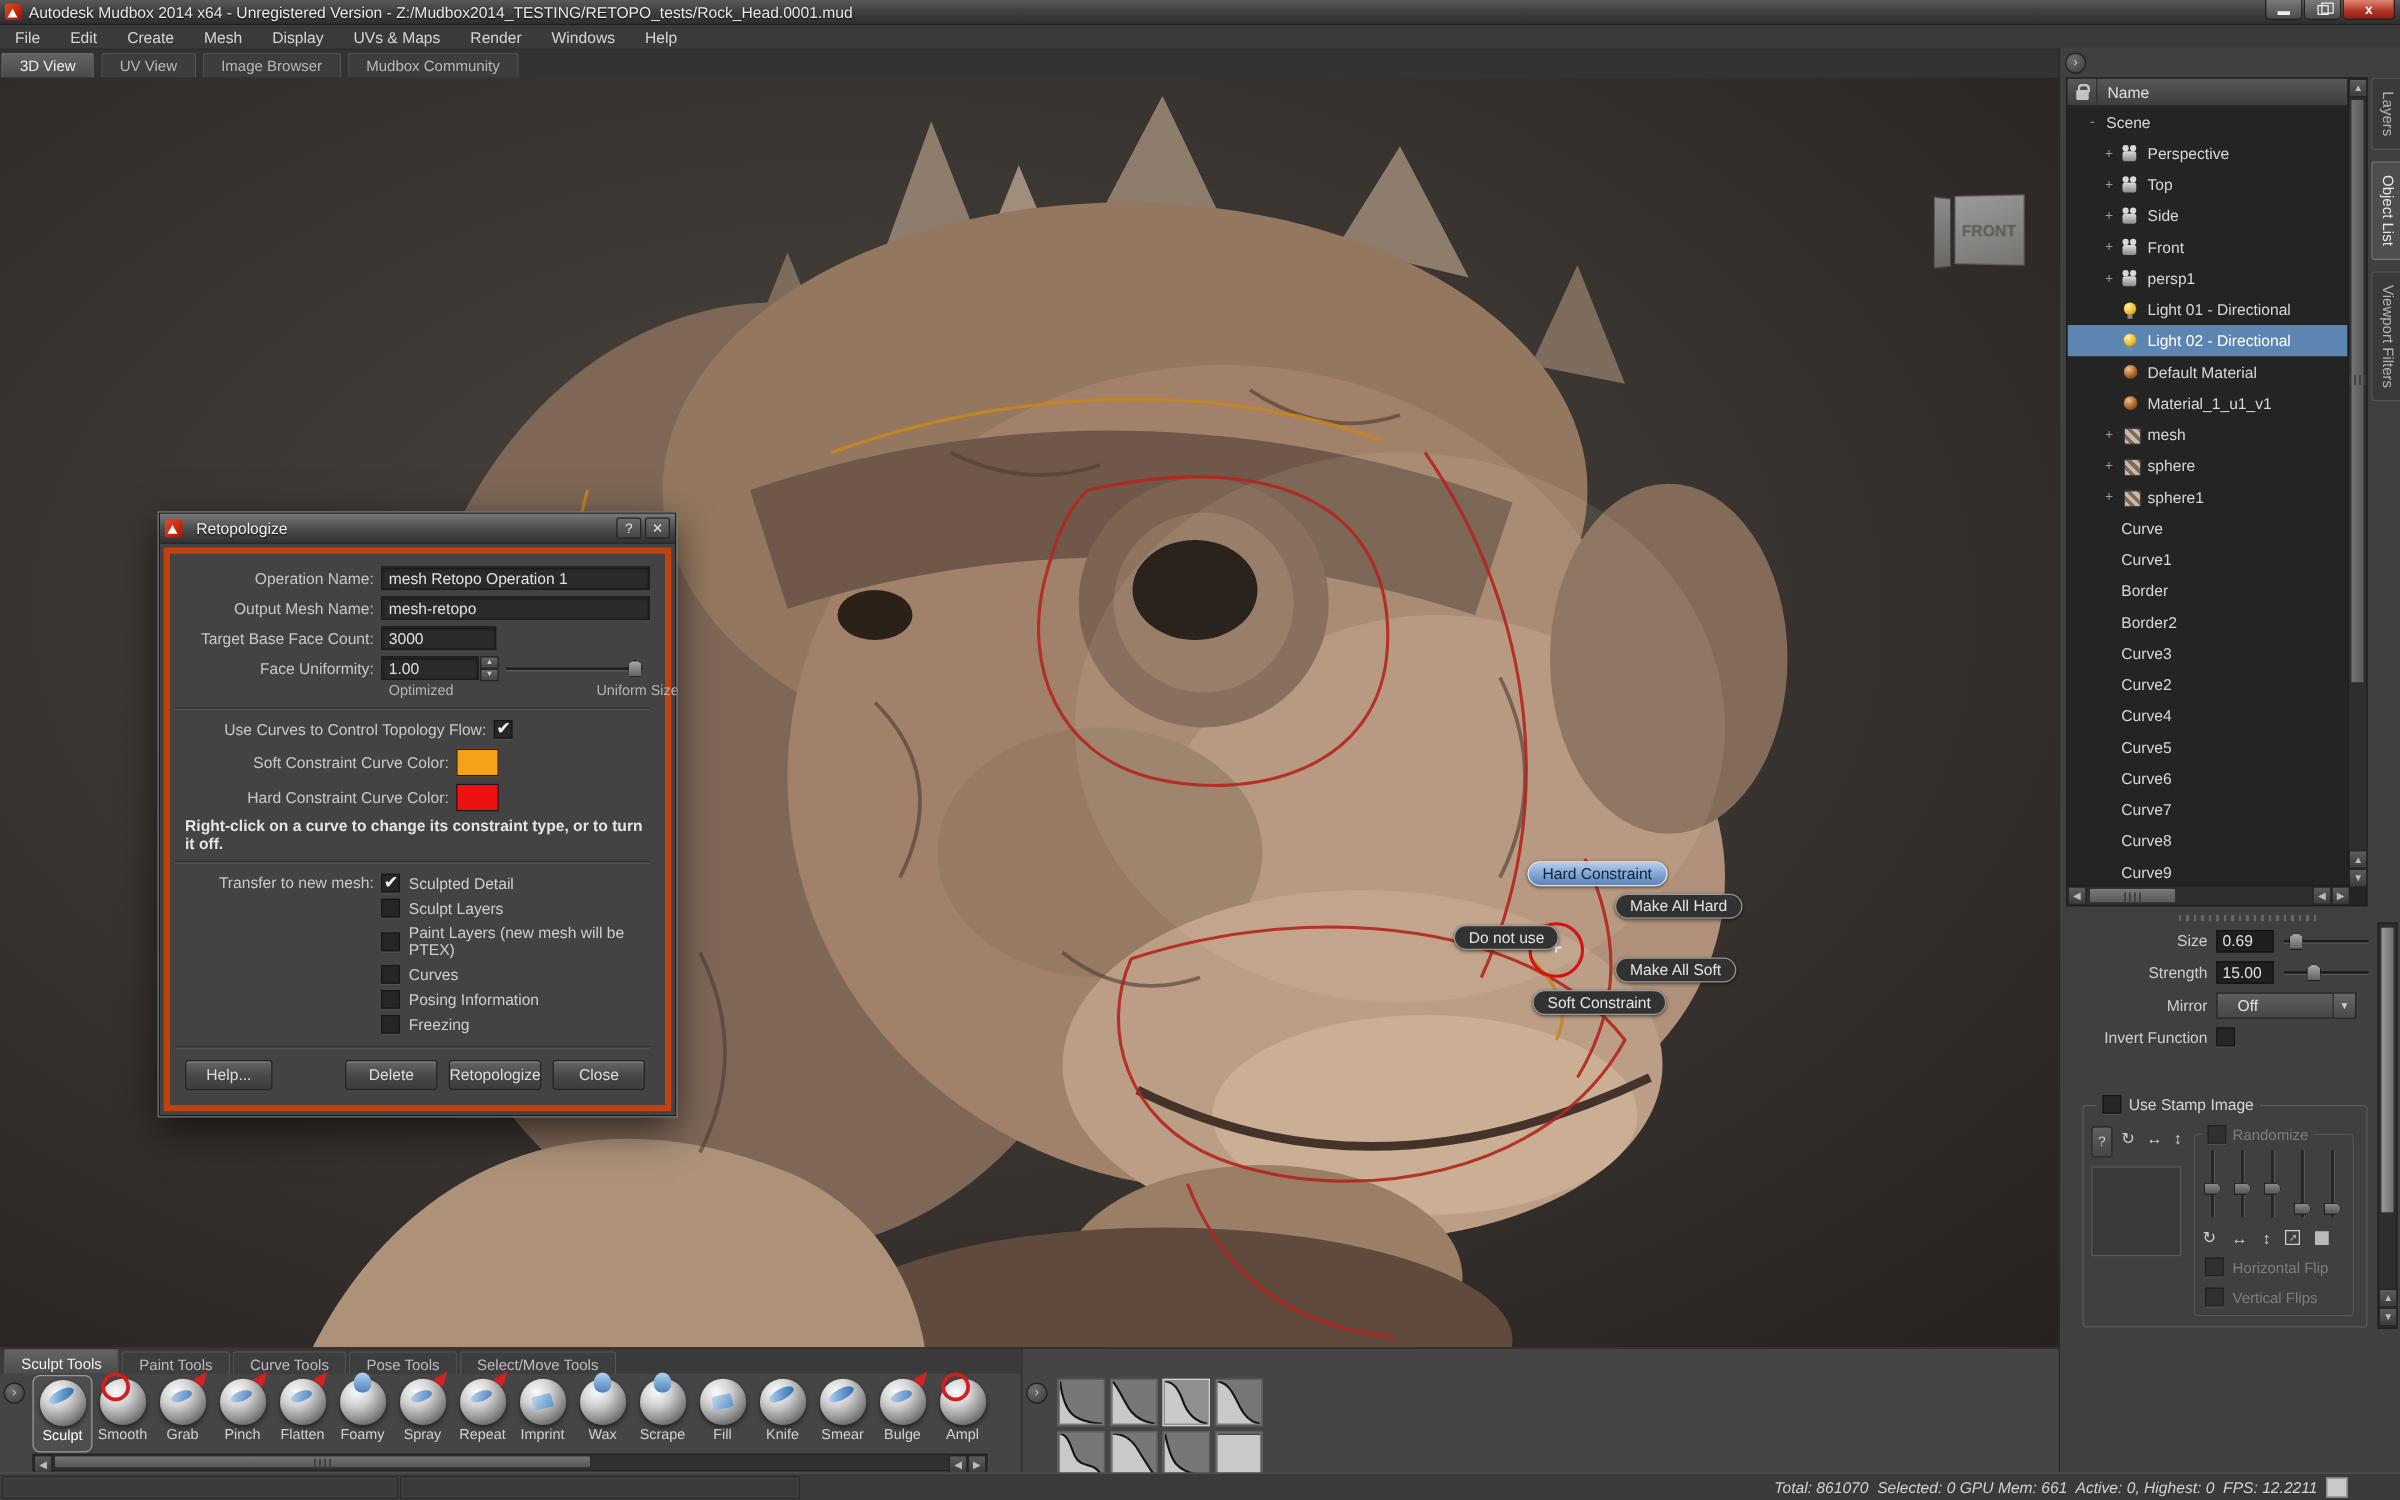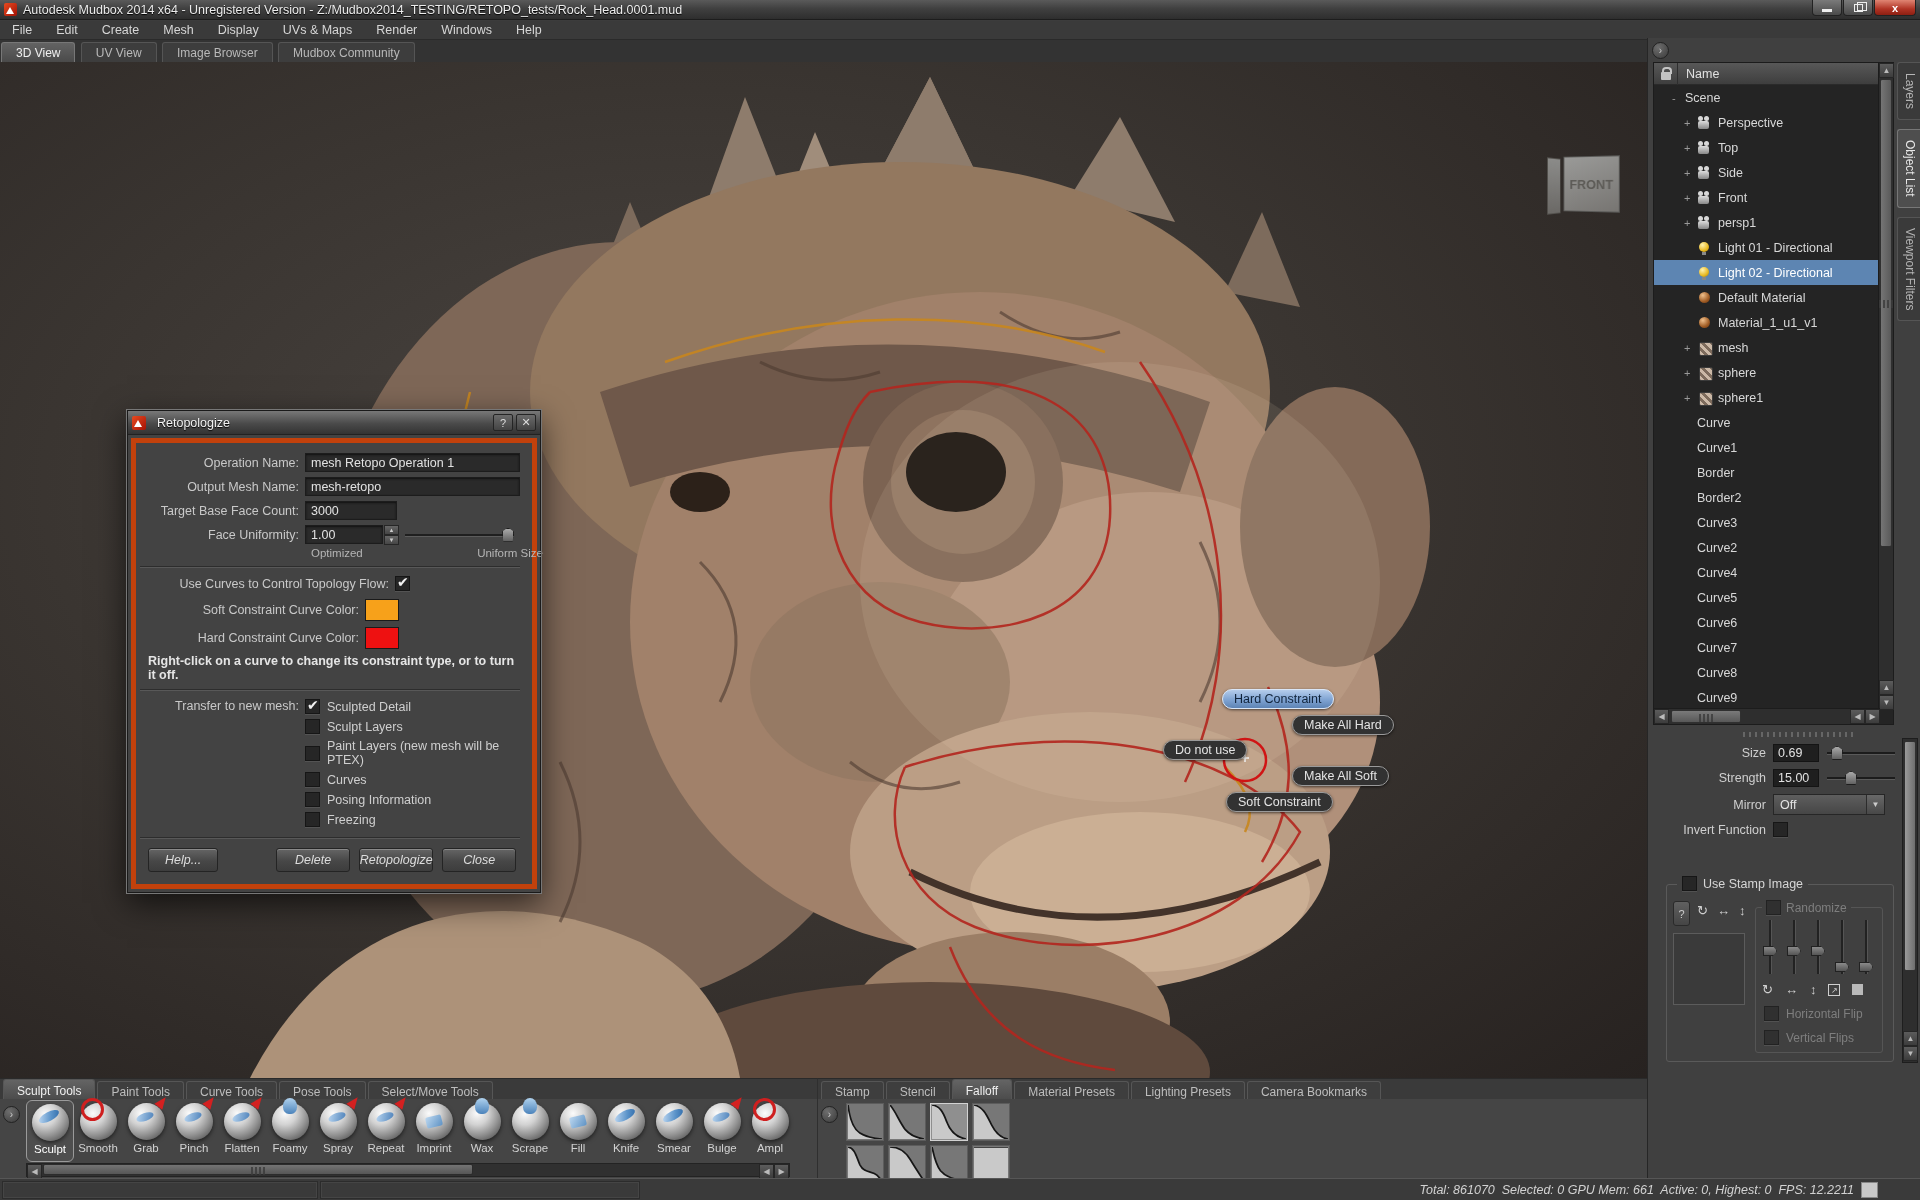--- a/index.html
+++ b/index.html
@@ -74,21 +74,21 @@
   .handle { position:absolute; top:0; width:12px; height:14px; background:linear-gradient(#a9a9a9,#626262); border:1px solid #1d1d1d;
     clip-path:polygon(50% 0%,100% 30%,88% 100%,12% 100%,0% 30%); }
   .dlg-sublabels { display:flex; margin:-2px 0 6px 171px; width:232px; justify-content:space-between; color:#b5b5b5; font-size:11.5px; }
   .dlg-sep { height:2px; border-top:1px solid #2d2d2d; border-bottom:1px solid #585858; margin:7px 0 8px 0; }
   .cb { width:15px; height:15px; flex:none; background:#262626; border:1px solid #161616; box-shadow:0 1px 0 rgba(255,255,255,.09); position:relative; }
   .cb.checked::after { content:"✔"; position:absolute; left:1px; top:-3px; color:#f2f2f2; font-size:14px; }
   .swatch { width:34px; height:22px; border:1px solid #1a1a1a; }
   .dlg-hint { color:#e5e5e5; font-weight:bold; font-size:12.5px; margin:4px 0 2px 8px; }
   .transfer-opts { display:flex; flex-direction:column; gap:5px; }
   .opt-row { display:flex; align-items:center; gap:7px; color:#cfcfcf; font-size:12.5px; }
-  .dlg-buttons { display:flex; margin-top:9px; padding-left:8px;font-style:italic; }
+  .dlg-buttons { display:flex; margin-top:9px; padding-left:8px; }
   .btn { height:24px; padding:3px 16px; border:1px solid #242424; border-radius:3px; color:#ddd; font-size:12.5px;
     background:linear-gradient(#656565,#474747 55%,#3d3d3d); box-shadow:inset 0 1px 0 #8a8a8a; display:flex; align-items:center; justify-content:center; }
 
   
   .rightpanel { position:absolute; left:1647px; top:38px; width:273px; height:1140px; background:#404040; border-left:1px solid #262626; }
   .pane-circle { position:absolute; width:17px; height:17px; border-radius:50%; background:radial-gradient(circle at 35% 30%,#6e6e6e,#3a3a3a); border:1px solid #222; color:#ccc; font-size:10px; line-height:15px; text-align:center; }
   .rp-expander { left:4px; top:4px; }
 
   .objlist { position:absolute; left:5px; top:24px; width:241px; height:663px; background:#242424; border:1px solid #1c1c1c; }
   .ol-header { position:absolute; left:0; top:0; width:226px; height:22px; background:linear-gradient(#585858,#3e3e3e); border-bottom:1px solid #2a2a2a; display:flex; align-items:center; }
@@ -123,21 +123,21 @@
     background:repeating-linear-gradient(90deg,#666 0 2px,transparent 2px 6px); }
 
   
   .props { position:absolute; left:0; top:706px; width:250px; }
   .prop-row { display:flex; align-items:center; margin-bottom:7px; }
   .prop-label { width:125px; text-align:right; padding-right:7px; color:#cfcfcf; font-size:12.5px; flex:none; }
   .prop-val { width:46px; height:18px; background:#1f1f1f; border:1px solid #141414; color:#e2e2e2; font-size:12.5px; padding:1px 4px; }
   .prop-slider { position:relative; width:68px; height:14px; margin-left:8px; }
   .prop-slider .track { position:absolute; left:0; right:0; top:6px; height:2px; background:#1c1c1c; box-shadow:0 1px 0 #5a5a5a; }
   .dropdown { width:112px; height:21px; background:linear-gradient(#5e5e5e,#464646); border:1px solid #262626; display:flex; align-items:center; }
-  .dd-text { flex:1; padding-left:6px; color:#e4e4e4; font-size:12.5px; }
+  .dd-text { flex:1; padding-left:16px; color:#e4e4e4; font-size:12.5px; }
   .dd-btn { width:18px; height:19px; border-left:1px solid #2c2c2c; background:linear-gradient(#686868,#484848); color:#ccc; font-size:8px; text-align:center; line-height:19px; }
 
   .stamp-group { position:absolute; left:18px; top:846px; width:228px; height:178px; border:1px solid #5a5a5a; border-radius:3px; }
   .stamp-legend { position:absolute; left:10px; top:-9px; background:#404040; padding:0 5px; display:flex; align-items:center; gap:6px; color:#d6d6d6; font-size:12.5px; }
   .stamp-qbtn { position:absolute; left:6px; top:16px; width:17px; height:25px; border:1px solid #2a2a2a; border-radius:3px; background:linear-gradient(#606060,#454545); color:#ccc; text-align:center; line-height:24px; font-size:11px; }
   .stamp-icons { position:absolute; left:30px; top:18px; display:flex; gap:9px; color:#cfcfcf; font-size:13px; }
   .stamp-preview { position:absolute; left:6px; top:48px; width:72px; height:72px; background:#3a3a3a; border:1px solid #5c5c5c; }
   .rand-group { position:absolute; left:88px; top:22px; width:128px; height:146px; border:1px solid #555; border-radius:3px; }
   .rand-legend { position:absolute; left:6px; top:-8px; background:#404040; padding:0 4px; display:flex; align-items:center; gap:5px; color:#7e7e7e; font-size:12px; }
   .cb.dim { background:#303030; border-color:#222; }
@@ -824,34 +824,20 @@
     <div class="hthumb">
         <div class="grip-dots" style="top:2px;"></div>
       </div>
     <div class="spacer"></div>
     <div class="scroll-btn">◀</div>
     <div class="scroll-btn">▶</div>
   </div>
 </div>
 
 <div class="tray tray-right">
-  <div class="tray-tabs">
-
-      <div class="tray-tab">Stamp</div>
-
-      <div class="tray-tab">Stencil</div>
-
-      <div class="tray-tab active">Falloff</div>
-
-      <div class="tray-tab">Material Presets</div>
-
-      <div class="tray-tab">Lighting Presets</div>
-
-      <div class="tray-tab">Camera Bookmarks</div>
-    </div>
   <div class="pane-circle tray-expander">›</div>
   <div class="falloff-grid">
 
       <div class="falloff-cell">
         <svg viewBox="0 0 40 40">
           <path fill="#c9c9c9" stroke="none" d="M0,0 C2,16 6,28 14,33 C22,38 32,39.5 40,40 L0,40 Z"></path>
           <path fill="none" stroke="#161616" stroke-width="2" d="M0,0 C2,16 6,28 14,33 C22,38 32,39.5 40,40"></path>
         </svg>
       </div>
 

